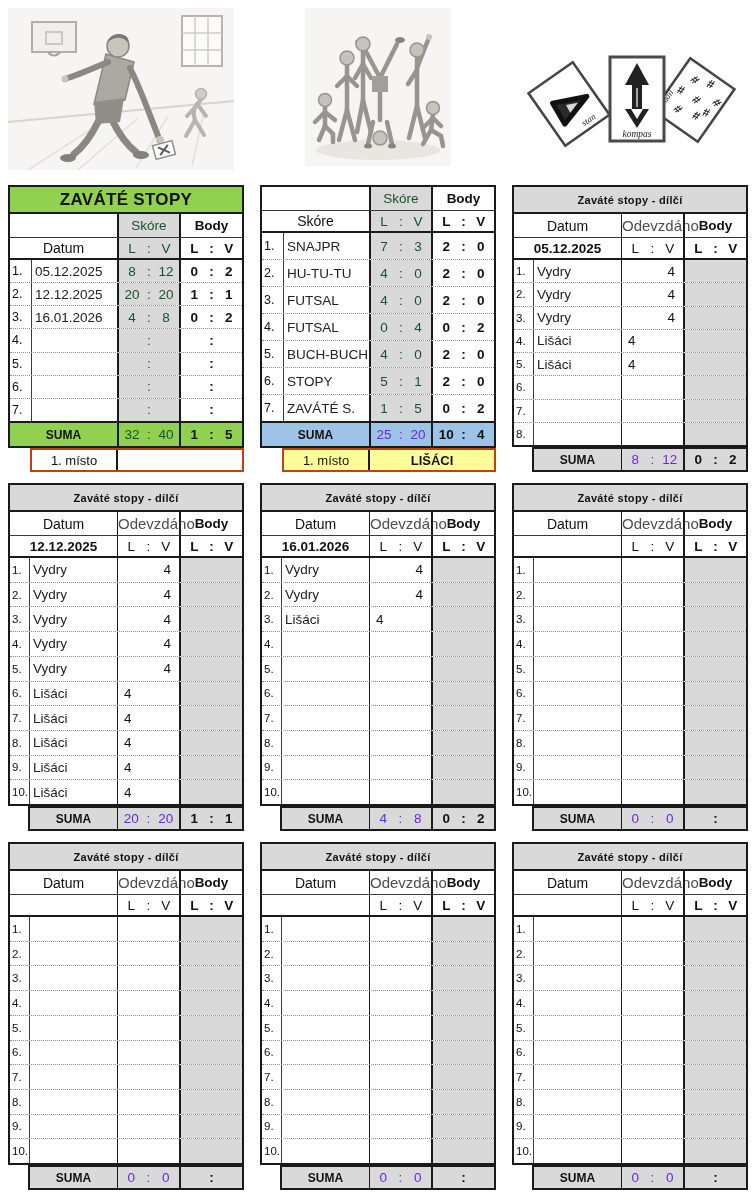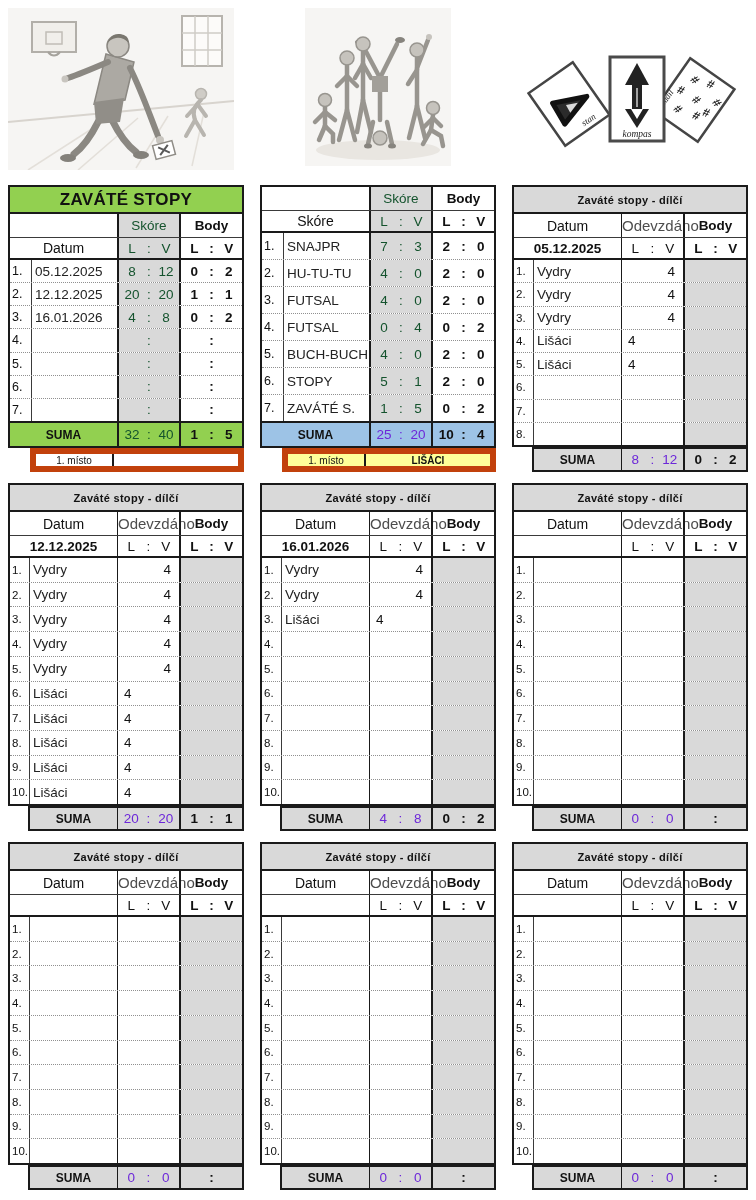--- a/index.html
+++ b/index.html
@@ -55,21 +55,21 @@
 
   .c-num  { flex:0 0 22px; border-right:1px solid #3a3a3a; display:flex; align-items:center; padding-left:2px; font-size:12.5px; }
   .c-num.dnum { flex:0 0 20px; font-size:11.5px; }
   .c-name { flex:1; display:flex; align-items:center; padding-left:3px; font-size:13.5px; color:#222; min-width:0; overflow:hidden; white-space:nowrap; }
 
   .suma { flex:0 0 25px; border-top:2px solid #1a1a1a; display:flex; align-items:stretch; }
   .s-lbl { flex:1; display:flex; align-items:center; justify-content:center; font-weight:bold; font-size:12px; }
   .zavate .suma { background:#92D050; }
   .zimni  .suma { background:#9DC3E6; }
 
-  .place { flex:0 0 24px; margin-left:22px; margin-top:0; border:6px solid #c2410c; display:flex; align-items:stretch; font-size:10px; background:#fff; }
+  .place { flex:0 0 24px; margin-left:22px; margin-top:0; border:2px solid #c2410c; display:flex; align-items:stretch; font-size:13px; background:#fff; }
   .place.yellow { background:#FFFF99; }
   .p-lbl { flex:1; display:flex; align-items:center; justify-content:center; }
   .p-val { flex:0 0 126px; border-left:2px solid #1a1a1a; display:flex; align-items:center; justify-content:center; font-weight:bold; }
 
   .sumastrip { flex:0 0 25px; margin-left:20px; border:2px solid #1a1a1a; background:#D9D9D9; display:flex; align-items:stretch; font-size:13.5px; }
   .sumastrip .c-val, .sumastrip .c-body { border-left-color:#1a1a1a; }
 
   svg text.cardword { font-family:"Liberation Serif", serif; font-style:italic; fill:#222; }
 </style>
 </head>

